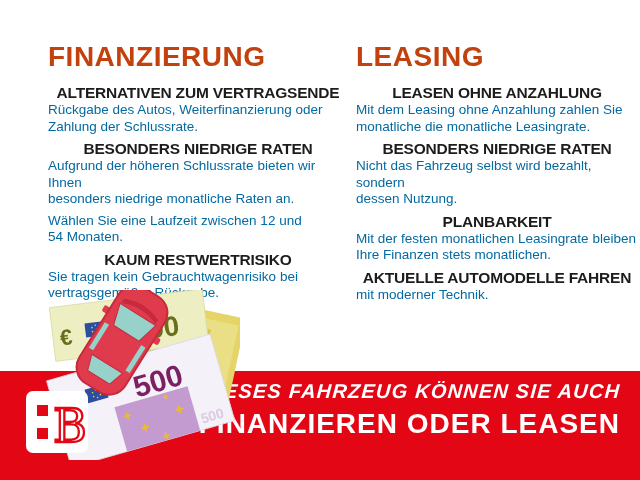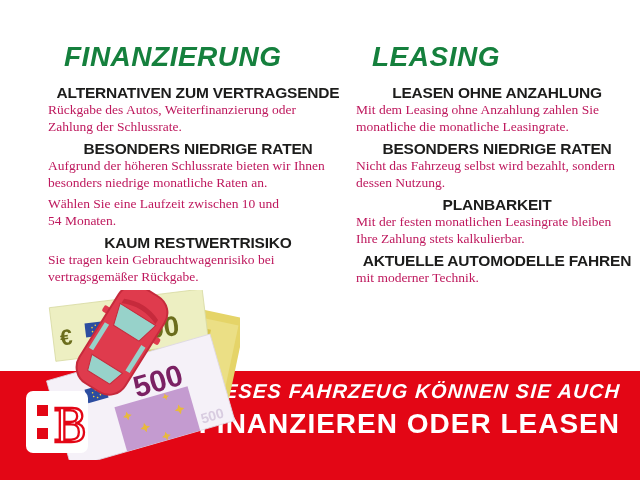--- a/index.html
+++ b/index.html
@@ -5,30 +5,30 @@
   html,body { margin:0; padding:0; background:#fff; }
   .poster {
     position:relative; width:640px; height:480px; overflow:hidden;
     background:#ffffff; font-family:"Liberation Sans", sans-serif;
   }
   
   .col { position:absolute; top:42px; }
   .col-left  { left:48px;  width:300px; }
   .col-right { left:356px; width:282px; }
   .col-title {
-    margin:0 0 12px 16px; font-size:28px; line-height:30px;
-    font-weight:bold; font-style:italic; letter-spacing:.5px;
-    color:#15803d;
+    margin:0 0 12px 0; font-size:28px; line-height:30px;
+    font-weight:bold; letter-spacing:.5px;
+    color:#c2410c;
   }
   .sec { margin:0 0 5px 0; }
   .sec-h {
     margin:0 0 1px 0; font-size:15.5px; line-height:17px;
     font-weight:bold; color:#1c1c1b; letter-spacing:-0.2px;text-align:center;
   }
-  .sec-line { font-size:13.5px; line-height:16.5px; color:#be185d;font-family:Liberation Serif, serif; }
+  .sec-line { font-size:13.5px; line-height:16.5px; color:#0369a1; }
   
   .band {
     position:absolute; left:0; top:371px; width:640px; height:109px;
     background:#e30615; z-index:1;
   }
   .band-text { position:absolute; right:20px; top:9px; text-align:right; color:#fff; z-index:2; }
   .band-line1 {
     font-size:20px; font-weight:bold; font-style:italic;
     letter-spacing:1.2px; transform:skewX(-4deg); white-space:nowrap;
   }
@@ -56,21 +56,21 @@
       <h2 class="sec-h">ALTERNATIVEN ZUM VERTRAGSENDE</h2>
       <div class="sec-line">Rückgabe des Autos, Weiterfinanzierung oder</div>
       <div class="sec-line">Zahlung der Schlussrate.</div>
     </div>
     <div class="sec">
       <h2 class="sec-h">BESONDERS NIEDRIGE RATEN</h2>
       <div class="sec-line">Aufgrund der höheren Schlussrate bieten wir Ihnen</div>
       <div class="sec-line">besonders niedrige monatliche Raten an.</div>
     </div>
     <div class="sec">
-      <div class="sec-line">Wählen Sie eine Laufzeit zwischen 10 und</div>
+      <div class="sec-line">Wählen Sie eine Laufzeit zwischen 12 und</div>
       <div class="sec-line">54 Monaten.</div>
     </div>
     <div class="sec">
       <h2 class="sec-h">KAUM RESTWERTRISIKO</h2>
       <div class="sec-line">Sie tragen kein Gebrauchtwagenrisiko bei</div>
       <div class="sec-line">vertragsgemäßer Rückgabe.</div>
     </div>
   </div>
 
   <div class="col col-right">
@@ -82,21 +82,21 @@
       <div class="sec-line">monatliche die monatliche Leasingrate.</div>
     </div>
     <div class="sec">
       <h2 class="sec-h">BESONDERS NIEDRIGE RATEN</h2>
       <div class="sec-line">Nicht das Fahrzeug selbst wird bezahlt, sondern</div>
       <div class="sec-line">dessen Nutzung.</div>
     </div>
     <div class="sec">
       <h2 class="sec-h">PLANBARKEIT</h2>
       <div class="sec-line">Mit der festen monatlichen Leasingrate bleiben</div>
-      <div class="sec-line">Ihre Zahlung stets kalkulierbar.</div>
+      <div class="sec-line">Ihre Finanzen stets monatlichen.</div>
     </div>
     <div class="sec">
       <h2 class="sec-h">AKTUELLE AUTOMODELLE FAHREN</h2>
       <div class="sec-line">mit moderner Technik.</div>
     </div>
   </div>
 
   <div class="band">
     <div class="band-text">
       <div class="band-line1">DIESES FAHRZEUG KÖNNEN SIE AUCH</div>

